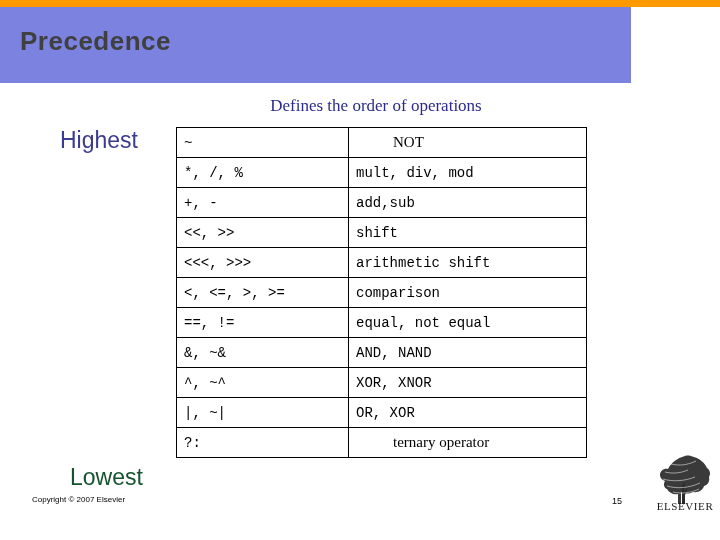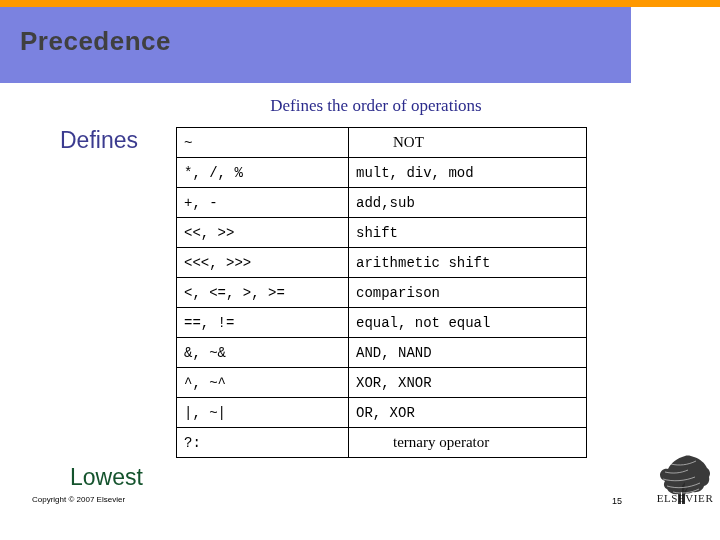--- a/index.html
+++ b/index.html
@@ -140,41 +140,41 @@
   #elsevier-logo .tree {
     position: absolute;
     left: 0;
     top: 0;
     width: 60px;
     height: 56px;
   }
   #elsevier-logo .wordmark {
     position: absolute;
     left: 0;
-    top: 40px;
+    top: 48px;
     width: 60px;
     text-align: center;
     font-family: "Liberation Serif", serif;
     font-size: 11px;
     letter-spacing: 0.6px;
     color: #1A1A1A;
   }
 </style>
 </head>
 <body>
 
 <div id="orange-bar"></div>
 <div id="title-band"></div>
 <div id="title-band-right"></div>
 
 <div id="slide-title">Precedence</div>
 
 <div id="subtitle">Defines the order of operations</div>
 
-<div id="label-highest">Defines</div>
+<div id="label-highest">Highest</div>
 <div id="label-lowest">Lowest</div>
 
 <table id="prec-table">
   <tbody>
       <tr>
         <td class="col-op"><span class="mono">~</span></td>
         <td class="col-desc"><span class="serif">NOT</span></td>
       </tr>
       <tr>
         <td class="col-op"><span class="mono">*, /, %</span></td>

